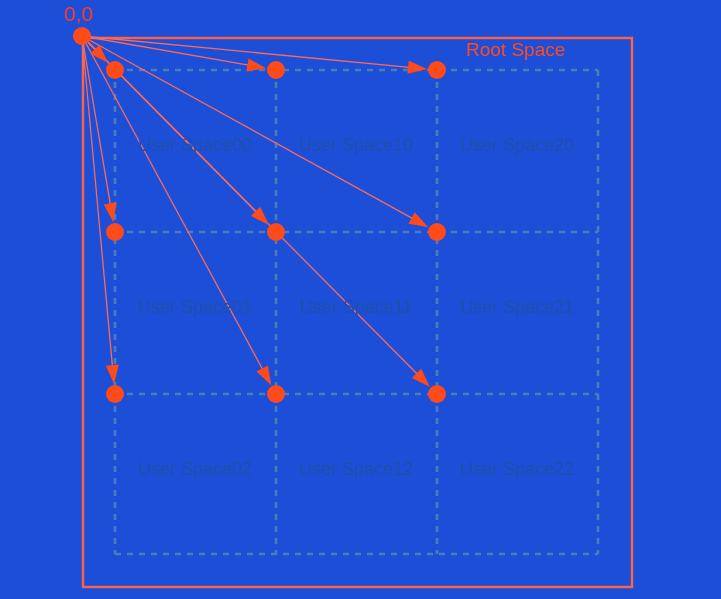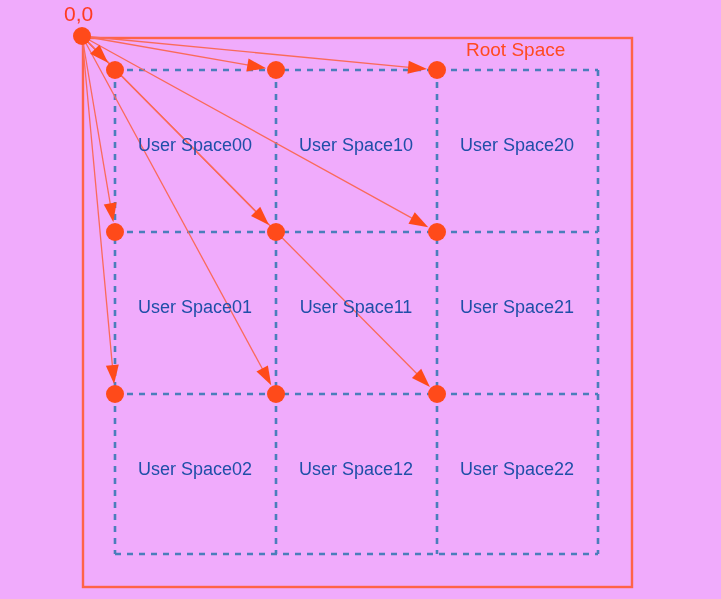--- a/index.html
+++ b/index.html
@@ -8,21 +8,21 @@
     padding: 0;
     background: #ffffff;
   }
   body {
     font-family: "Liberation Sans", sans-serif;
   }
   #diagram-canvas {
     position: relative;
     width: 721px;
     height: 599px;
-    background: #f0abfc;
+    background: #1d4ed8;
     overflow: hidden;
   }
   #diagram-svg {
     position: absolute;
     left: 0;
     top: 0;
     width: 721px;
     height: 599px;
     display: block;
   }

